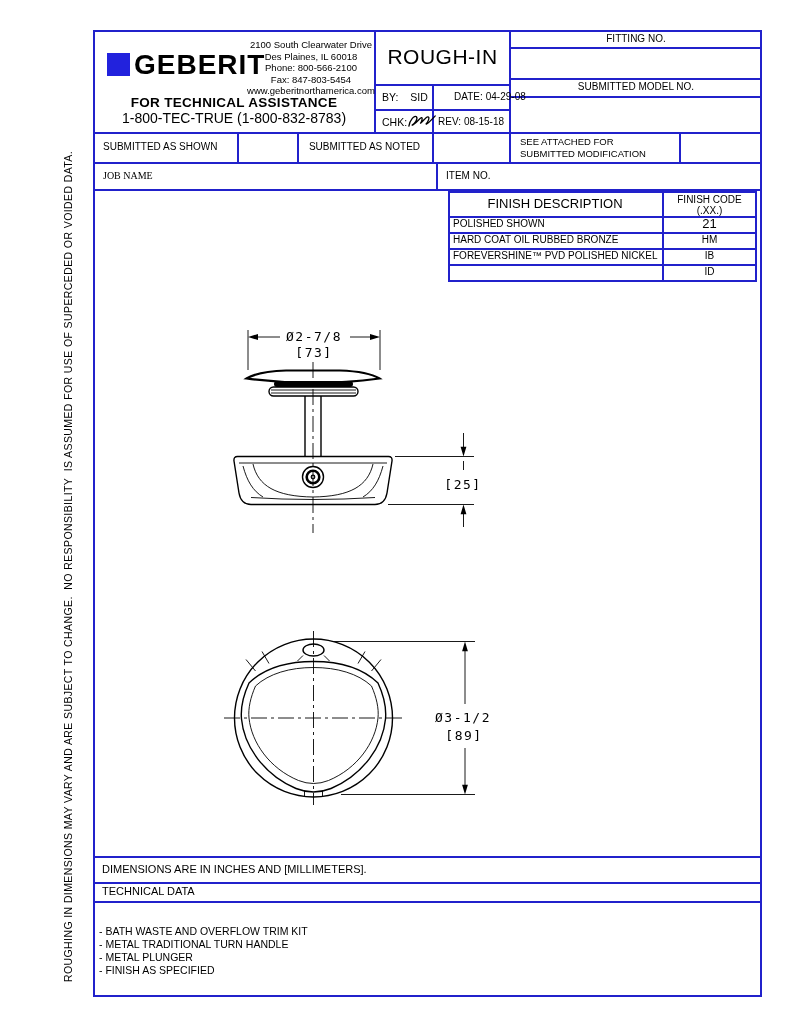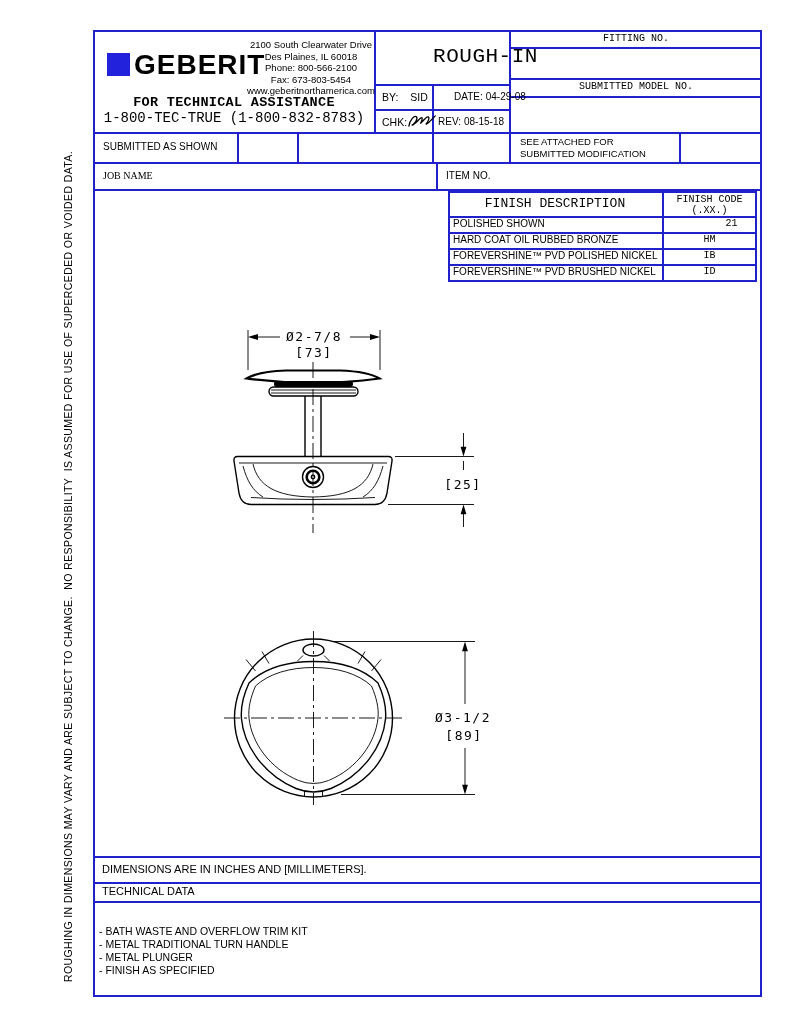--- a/index.html
+++ b/index.html
@@ -7,21 +7,21 @@
     --logo-blue:#2222dd;
     --ink:#000000;
   }
   html,body{margin:0;padding:0;background:#ffffff;}
   .page{position:relative;width:792px;height:1024px;background:#fff;overflow:hidden;
         font-family:"Liberation Sans",sans-serif;color:var(--ink);}
   .bl{position:absolute;background:var(--line-blue);}
   .frame{position:absolute;left:93px;top:30px;width:669px;height:967px;
          border:2px solid var(--line-blue);box-sizing:border-box;}
   .lbl{position:absolute;color:var(--ink);white-space:nowrap;}
-  .ctr{text-align:center;font-family:Liberation Mono, monospace;}
+  .ctr{text-align:center;}
   .side-note{position:absolute;left:62px;top:982px;width:900px;
              transform:rotate(-90deg);transform-origin:0 0;
              font-size:10.5px;letter-spacing:0.4px;white-space:pre;}
   .logo-mark{position:absolute;left:107px;top:53px;width:23px;height:23px;background:var(--logo-blue);}
   .brand{position:absolute;left:134px;top:49px;font-size:28px;font-weight:700;letter-spacing:1px;}
   .addr{position:absolute;left:246px;top:39px;width:130px;font-size:9.5px;line-height:11.6px;text-align:center;}
   .flexrow{display:flex;align-items:center;}
   .drawing{position:absolute;left:93px;top:190px;}
   .drawing .obj{stroke:#000;fill:none;stroke-width:1.4;}
   .drawing .thick{stroke:#000;fill:none;stroke-width:2.2;}
@@ -70,27 +70,27 @@
   <div class="bl" style="left:448px;top:191px;width:2px;height:91px;"></div>
   <div class="bl" style="left:755px;top:191px;width:2px;height:91px;"></div>
   <div class="bl" style="left:662px;top:191px;width:2px;height:91px;"></div>
 
   <div class="logo-mark"></div>
   <div class="brand lbl">GEBERIT</div>
   <div class="addr">
     <div>2100 South Clearwater Drive</div>
     <div>Des Plaines, IL 60018</div>
     <div>Phone: 800-566-2100</div>
-    <div>Fax: 673-803-5454</div>
+    <div>Fax: 847-803-5454</div>
     <div>www.geberitnorthamerica.com</div>
   </div>
   <div class="lbl ctr" style="left:93px;top:95px;width:282px;font-size:13.5px;font-weight:700;letter-spacing:0.3px;">FOR TECHNICAL ASSISTANCE</div>
   <div class="lbl ctr" style="left:93px;top:110px;width:282px;font-size:14px;">1-800-TEC-TRUE (1-800-832-8783)</div>
 
-  <div class="lbl ctr" style="left:375px;top:30px;width:135px;height:54px;line-height:54px;font-size:21px;letter-spacing:0.5px;padding-left:43px;">ROUGH-IN</div>
+  <div class="lbl ctr" style="left:375px;top:30px;width:135px;height:54px;line-height:54px;font-size:21px;letter-spacing:0.5px;">ROUGH-IN</div>
   <div class="lbl flexrow" style="left:382px;top:84px;height:25px;font-size:10.5px;gap:12px;">
     <span>BY:</span>
     <span>SID</span>
   </div>
   <div class="lbl flexrow" style="left:438px;top:84px;height:25px;font-size:10px;gap:3px;margin-left:16px;">
     <span>DATE:</span>
     <span>04-29-08</span>
   </div>
   <div class="lbl flexrow" style="left:382px;top:109px;height:25px;font-size:10.5px;">
     <span>CHK:</span>
@@ -100,39 +100,39 @@
   </div>
   <div class="lbl flexrow" style="left:438px;top:109px;height:25px;font-size:10px;gap:3px;">
     <span>REV:</span>
     <span>08-15-18</span>
   </div>
 
   <div class="lbl ctr" style="left:510px;top:30px;width:252px;height:17px;line-height:17px;font-size:10px;">FITTING NO.</div>
   <div class="lbl ctr" style="left:510px;top:78px;width:252px;height:18px;line-height:18px;font-size:10px;">SUBMITTED MODEL NO.</div>
 
   <div class="lbl" style="left:103px;top:132px;height:30px;line-height:30px;font-size:10px;">SUBMITTED AS SHOWN</div>
+  <div class="lbl ctr" style="left:297px;top:132px;width:135px;height:30px;line-height:30px;font-size:10px;">SUBMITTED AS NOTED</div>
   <div class="lbl" style="left:520px;top:136px;font-size:9.5px;line-height:11.5px;">
     <div>SEE ATTACHED FOR</div>
     <div>SUBMITTED MODIFICATION</div>
   </div>
   <div class="lbl" style="left:103px;top:162px;height:27px;line-height:27px;font-size:10px;font-family:Liberation Serif, serif;">JOB NAME</div>
   <div class="lbl" style="left:446px;top:162px;height:39px;line-height:27px;font-size:10px;">ITEM NO.</div>
 
   <div class="lbl ctr" style="left:448px;top:191px;width:214px;height:25px;line-height:25px;font-size:13px;">FINISH DESCRIPTION</div>
   <div class="lbl ctr" style="left:662px;top:194px;width:95px;font-size:10px;line-height:11px;white-space:normal;text-align:center;">
     <div>FINISH CODE</div>
     <div>(.XX.)</div>
   </div>
   <div class="lbl" style="left:453px;top:216px;height:16px;line-height:16px;font-size:10px;">POLISHED SHOWN</div>
-  <div class="lbl ctr" style="left:684px;top:216px;width:95px;height:16px;line-height:16px;font-size:10px;text-align:center;">21</div>
+  <div class="lbl ctr" style="left:662px;top:216px;width:95px;height:16px;line-height:16px;font-size:13px;text-align:center;">21</div>
   <div class="lbl" style="left:453px;top:232px;height:16px;line-height:16px;font-size:10px;">HARD COAT OIL RUBBED BRONZE</div>
   <div class="lbl ctr" style="left:662px;top:232px;width:95px;height:16px;line-height:16px;font-size:10px;">HM</div>
   <div class="lbl" style="left:453px;top:248px;height:16px;line-height:16px;font-size:10px;">FOREVERSHINE™ PVD POLISHED NICKEL</div>
   <div class="lbl ctr" style="left:662px;top:248px;width:95px;height:16px;line-height:16px;font-size:10px;">IB</div>
-  <div class="lbl" style="left:453px;top:264px;height:16px;line-height:16px;font-size:10px;">FOREVERSHINE™ PVD BRUSHED NICKEL</div>
   <div class="lbl ctr" style="left:662px;top:264px;width:95px;height:16px;line-height:16px;font-size:10px;">ID</div>
 
   <svg class="drawing" width="669" height="666" viewBox="93 190 669 666">
 
     <g>
       <path class="thin" d="M248,330 V370 M380,330 V370"></path>
       <path class="thin" d="M258,337 H280 M350,337 H370"></path>
       <path class="arr" d="M248,337 L258,334 L258,340 Z M380,337 L370,334 L370,340 Z"></path>
       <text class="cad-text" x="314" y="341">Ø2-7/8</text>
       <text class="cad-text" x="314" y="357">[73]</text>

